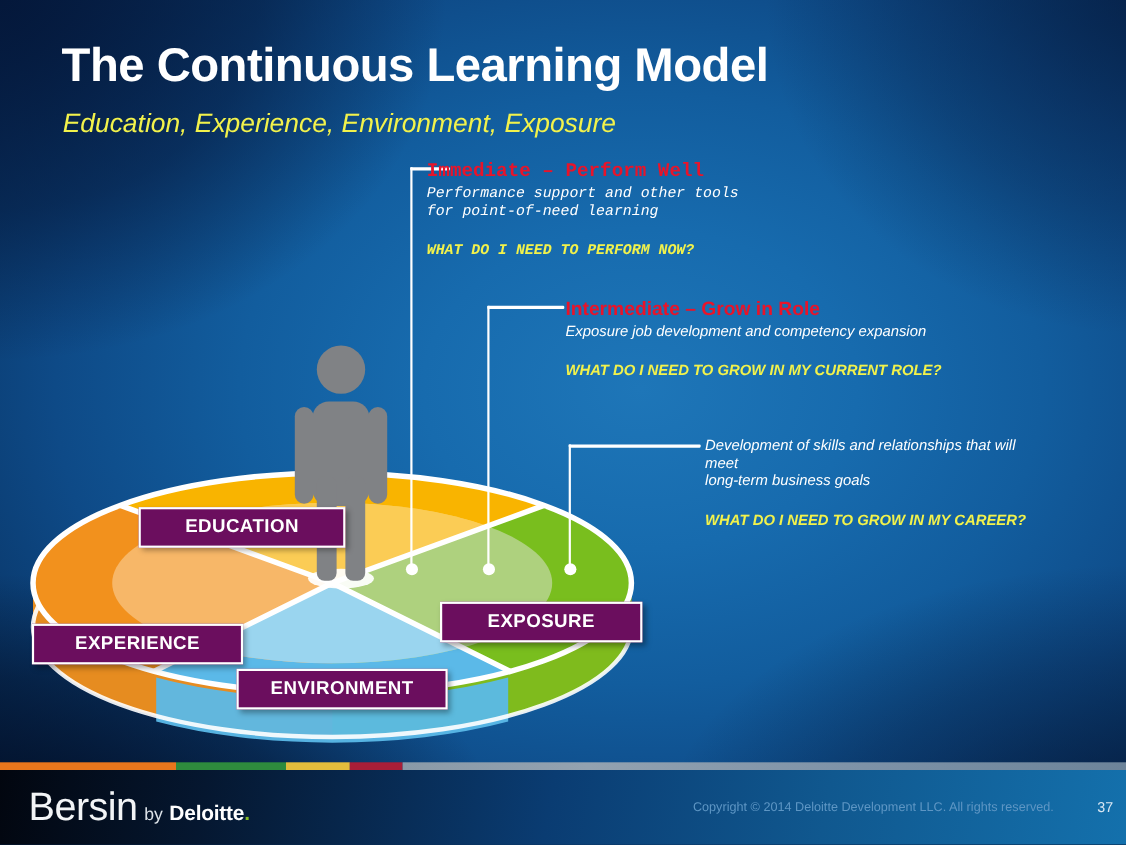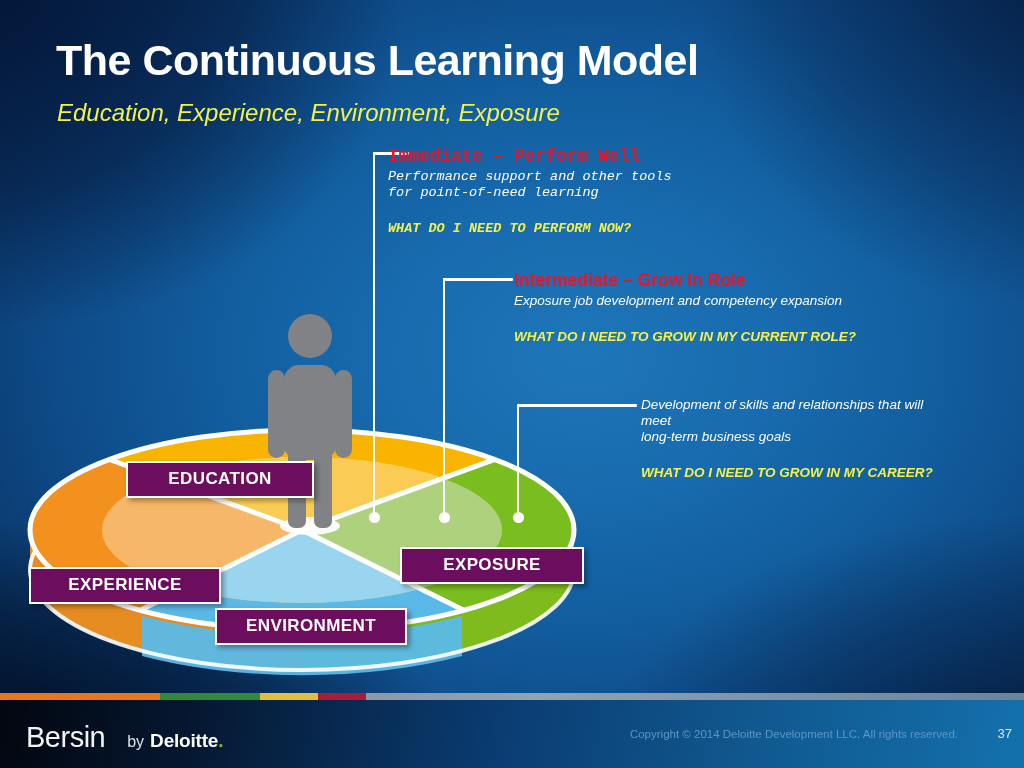--- a/index.html
+++ b/index.html
@@ -165,29 +165,29 @@
   #logo {
     position: absolute;
     left: 26px;
     bottom: 14px;
     z-index: 11;
     display: flex;
     align-items: baseline;
     white-space: nowrap;
   }
   #logo .bersin {
-    font-size: 29px;
+    font-size: 36px;
     font-weight: 300;
     color: #F2F4F6;
     letter-spacing: -0.5px;
   }
   #logo .by {
     font-size: 16px;
     color: #DCE2E8;
-    margin-left: 22px;
+    margin-left: 6px;
   }
   #logo .deloitte {
     font-size: 19px;
     font-weight: bold;
     color: #ffffff;
     margin-left: 6px;
     letter-spacing: -0.2px;
     text-align: center;
   }
   #logo .dot-green { color: #86BC25; font-weight: bold; font-size: 19px; }

